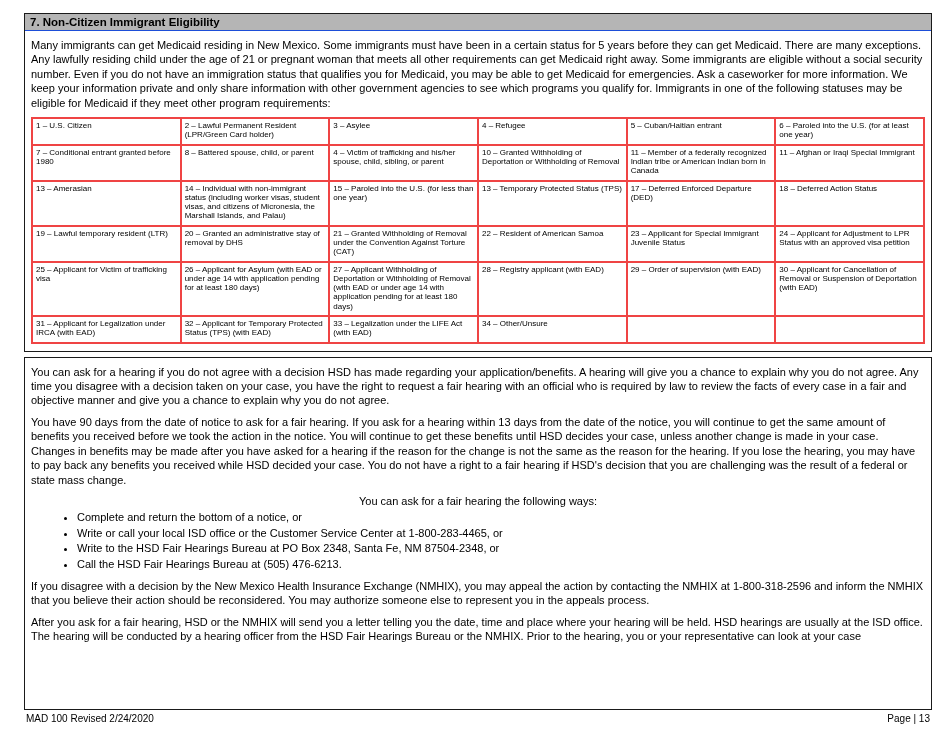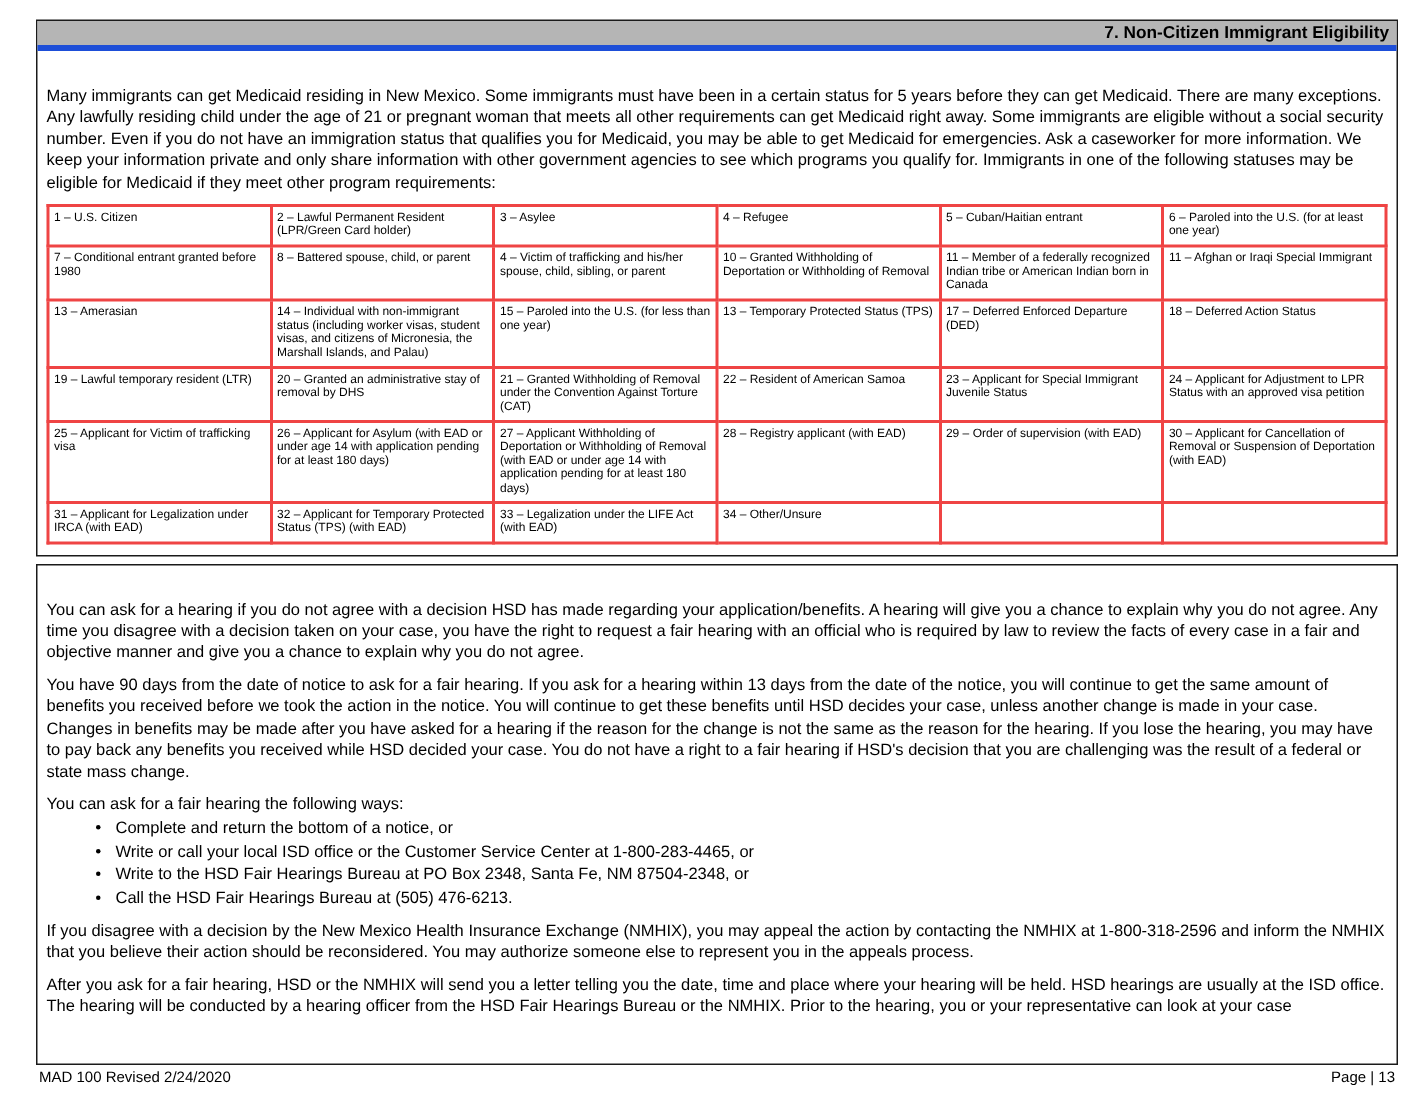--- a/index.html
+++ b/index.html
@@ -12,31 +12,30 @@
     width: 950px; height: 733px;
     box-sizing: border-box;
     padding: 13px 18px 8px 24px;
     display: flex; flex-direction: column;
     overflow: hidden;
   }
   .section { border: 1px solid #1a1a1a; }
   .section + .section { margin-top: 5px; }
   .section-header {
     background: #b5b5b5;
-    border-bottom: 4px solid #1d4ed8;
+    border-bottom: 1px solid #1d4ed8;
     font-weight: bold; font-size: 11.5px; line-height: 13px;
     padding: 2px 5px 1px;
-    text-align: right;
   }
   .section-body {
-    padding: 20px 6px 6px;
+    padding: 4px 6px 6px;
     font-size: 11px; line-height: 14.4px;
   }
   .section-body p { margin: 3px 0 7px; }
-  .section-body p.lead { margin-bottom: 2px; }
+  .section-body p.lead { margin-bottom: 2px; text-align: center; }
   table.status {
     border-collapse: collapse; width: 100%; table-layout: fixed;
     margin: 2px 0 1px;
   }
   table.status td {
     border: 2px solid #ef4444;
     vertical-align: top;
     padding: 2px 3px 4px;
     font-size: 8px; line-height: 9.3px;
     width: 16.66%;

